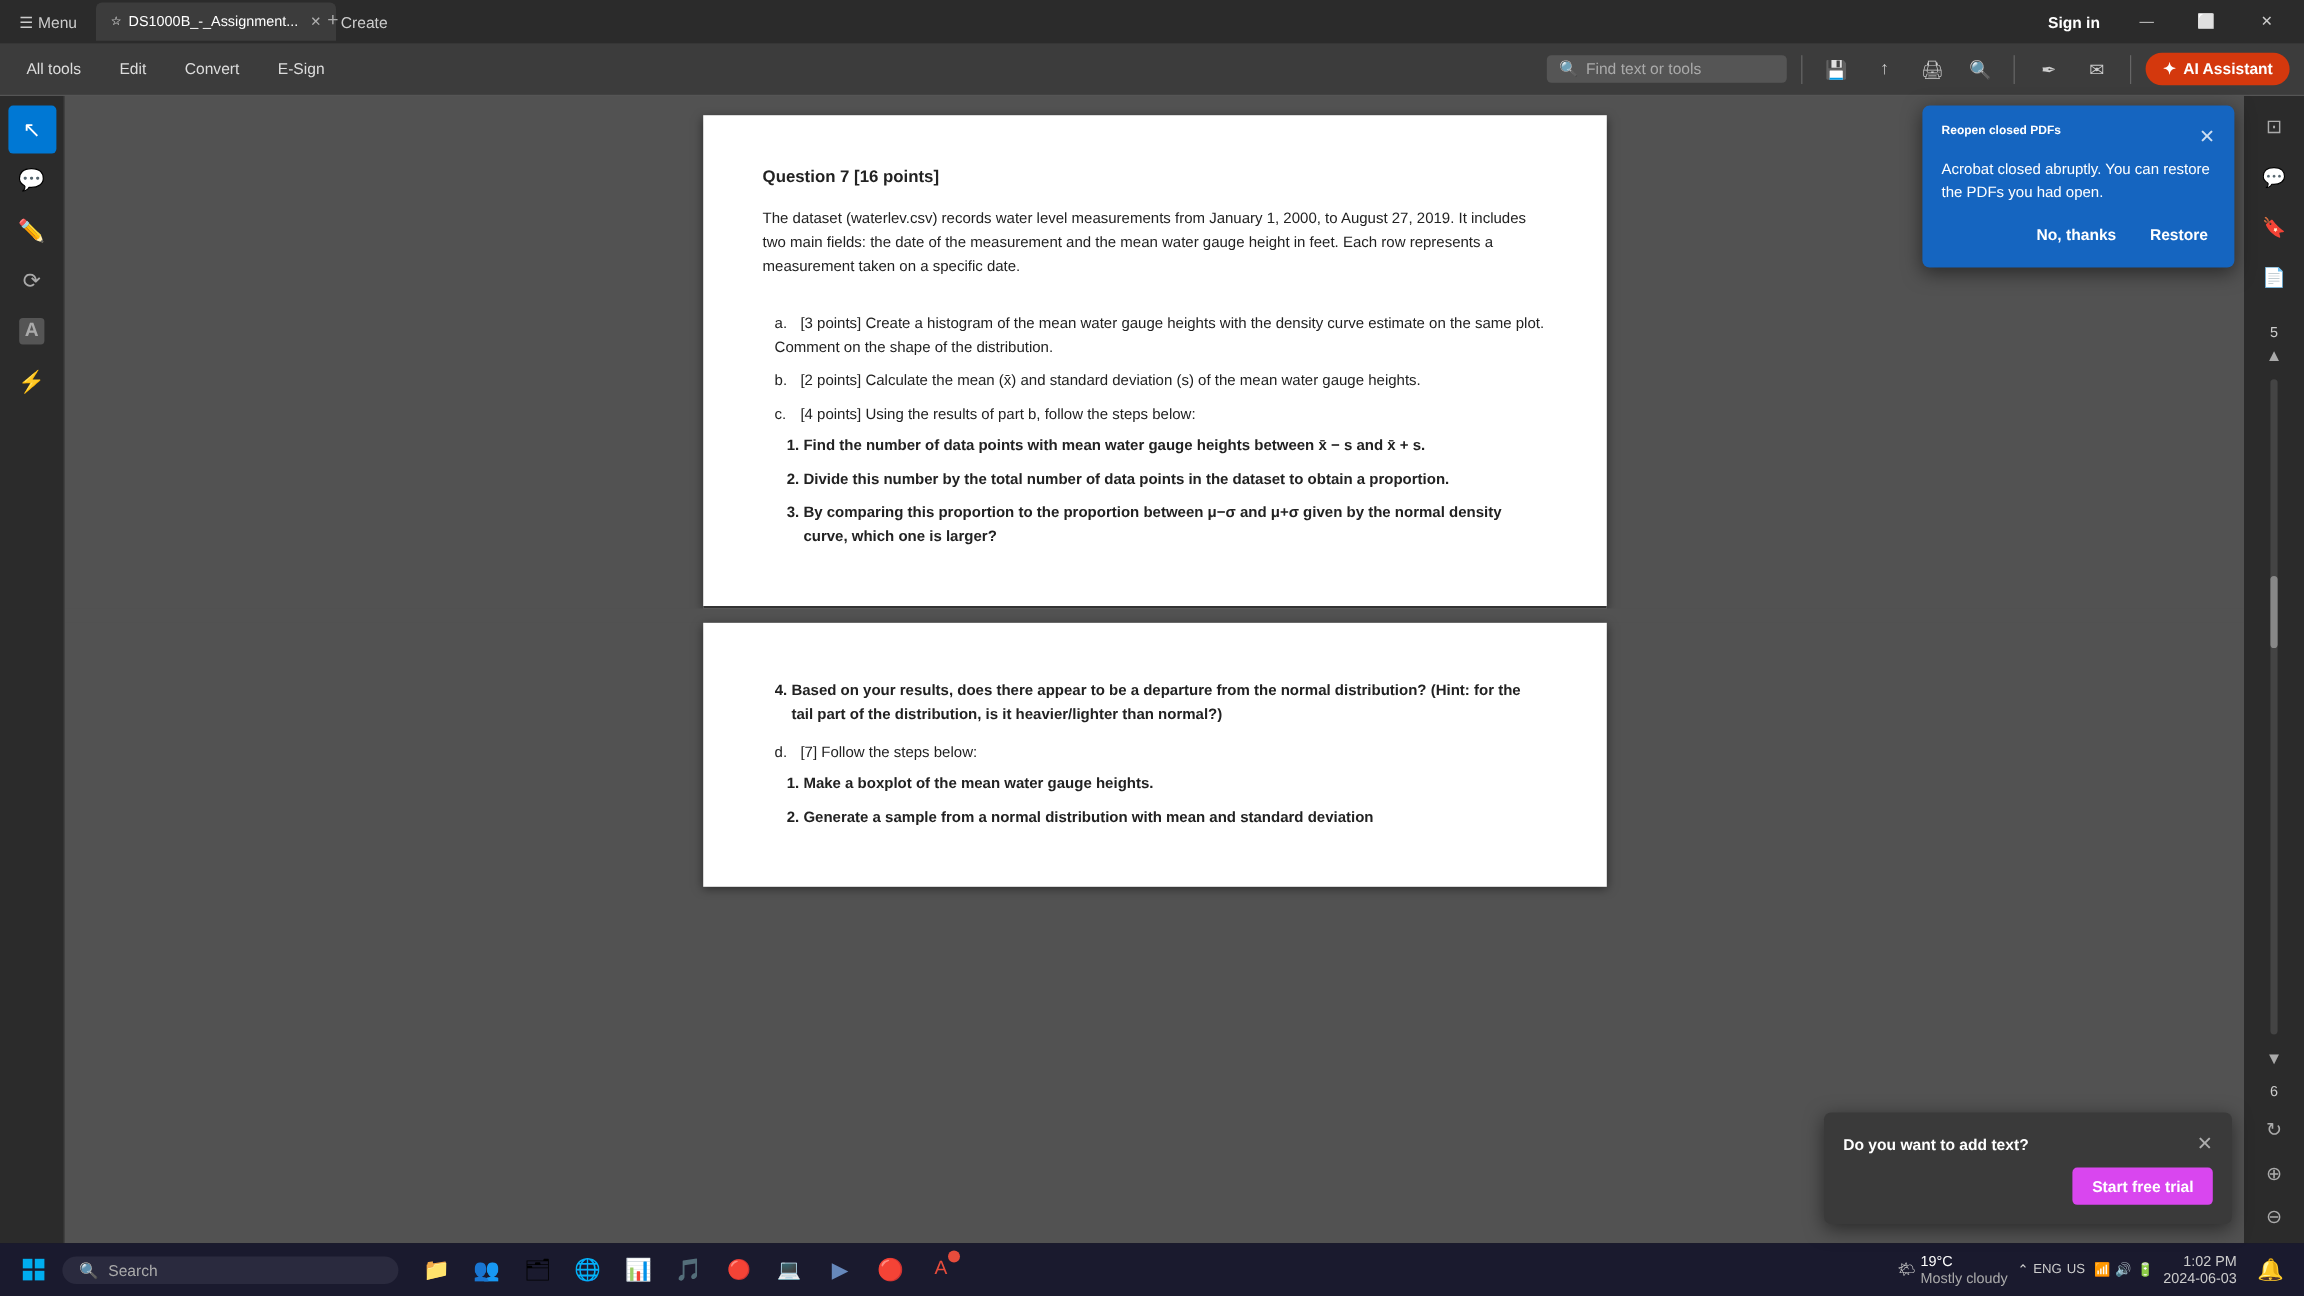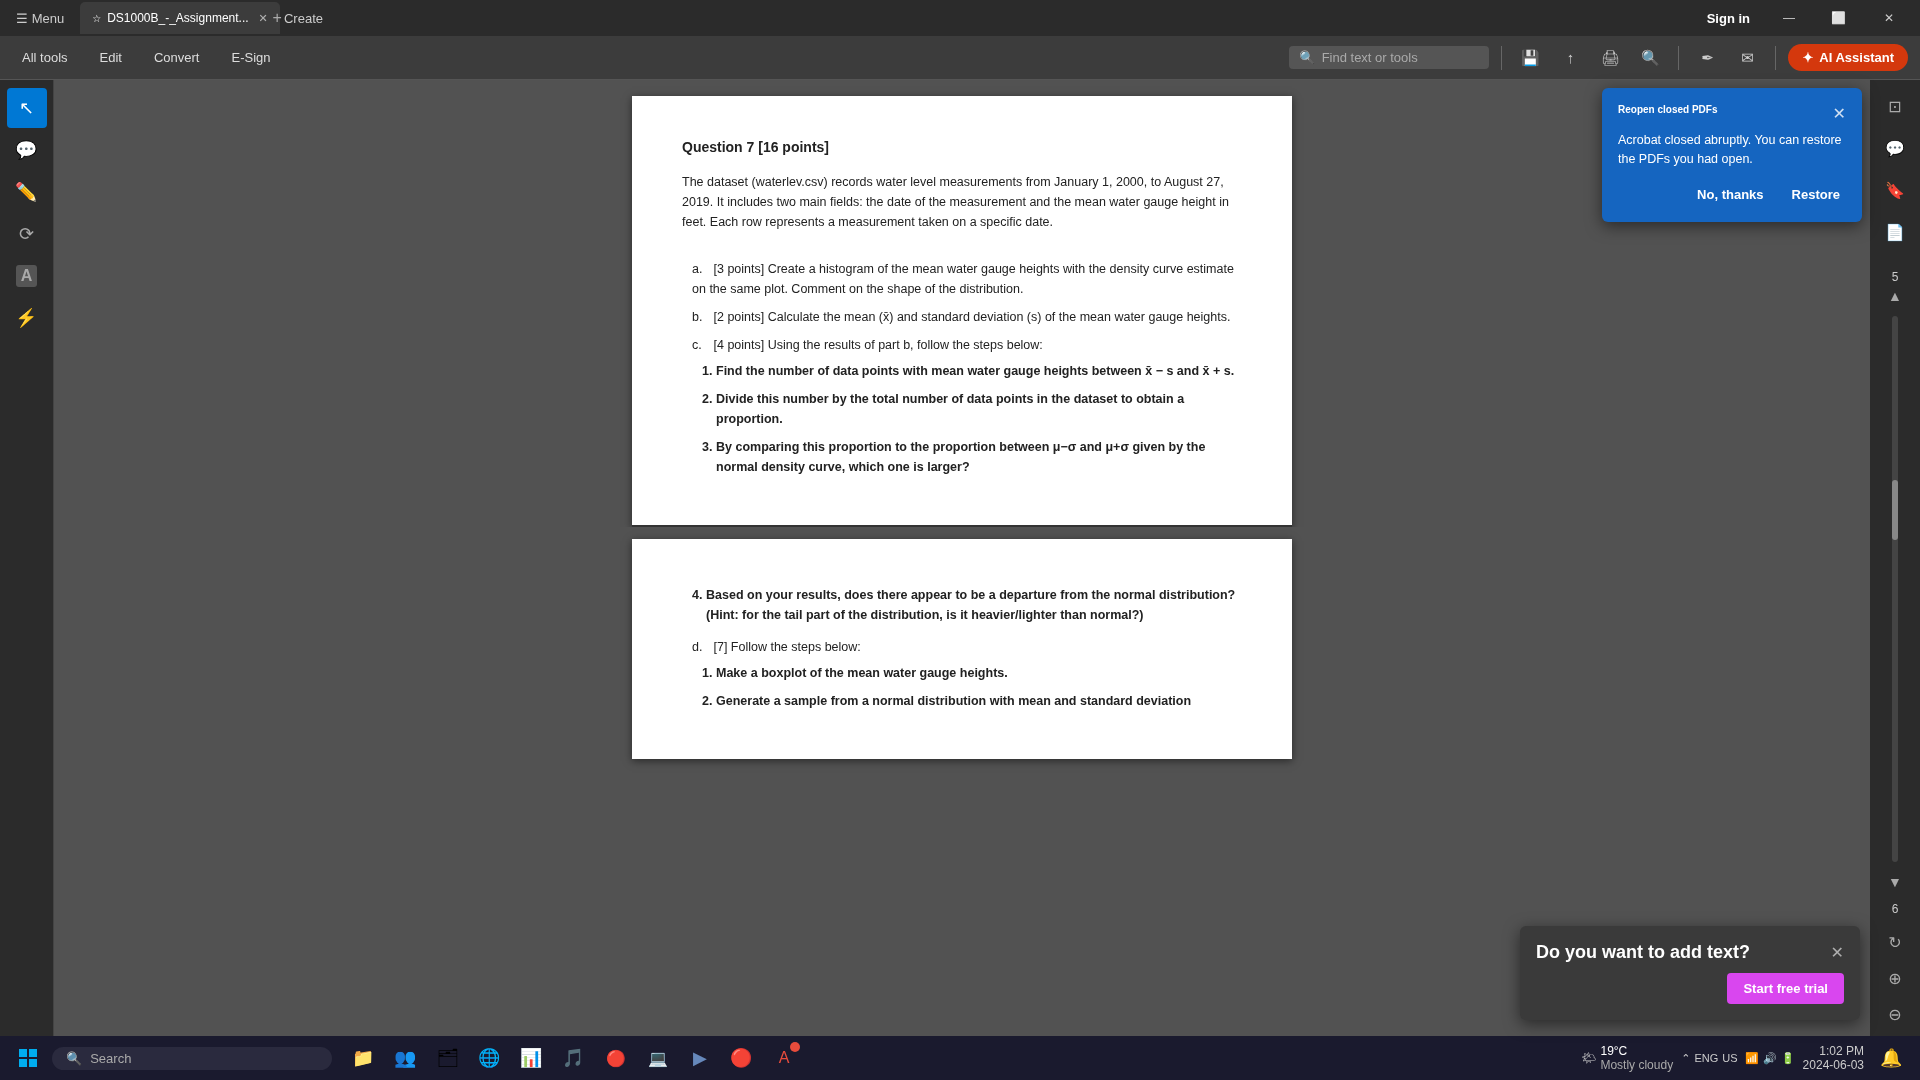--- a/index.html
+++ b/index.html
@@ -38,21 +38,21 @@
     }
     .sidebar-btn { width: 40px; height: 40px; display: flex; align-items: center; justify-content: center; color: #aaa; font-size: 18px; border-radius: 4px; cursor: pointer; }
     .sidebar-btn.active { background: #0078d4; color: #fff; }
 
     
     #main { position: absolute; left: 54px; top: 80px; right: 50px; bottom: 44px; display: flex; }
 
     
     #pdf-viewer { flex: 1; background: #525252; overflow: hidden; position: relative; display: flex; flex-direction: column; align-items: center; padding: 16px 0; gap: 0; }
 
-    .pdf-page { background: #fff; width: 660px; box-shadow: 0 2px 8px rgba(0,0,0,0.5); padding: 40px 50px; font-size: 13px; line-height: 1.6; color: #222; }
+    .pdf-page { background: #fff; width: 753px; box-shadow: 0 2px 8px rgba(0,0,0,0.5); padding: 40px 50px; font-size: 13px; line-height: 1.6; color: #222; }
     .pdf-page-top { margin-bottom: 0; border-bottom: 2px solid #333; }
     .pdf-page-bottom { margin-top: 0; }
 
     .question-title { font-size: 14px; font-weight: 700; margin-bottom: 14px; }
     .question-intro { font-size: 12.5px; margin-bottom: 27px; }
     .sub-item { margin-bottom: 8px; padding-left: 10px; font-size: 12.5px; }
     .sub-item-label { display: inline-block; min-width: 18px; font-weight: 400; }
     .numbered-list { margin-top: 6px; padding-left: 24px; }
     .numbered-list li { margin-bottom: 8px; font-size: 12.5px; font-weight: bold; }
 
@@ -76,21 +76,21 @@
     .popup-body { font-size: 12.5px; margin-bottom: 14px; line-height: 1.5; }
     .popup-actions { display: flex; justify-content: flex-end; gap: 16px; }
     .popup-btn { font-size: 13px; font-weight: 600; cursor: pointer; padding: 4px 6px; border-radius: 3px; }
 
     
     #add-text-popup {
       position: absolute; bottom: 60px; right: 60px; width: 340px; background: #3a3a3a; color: #fff;
       border-radius: 6px; padding: 16px; z-index: 100; box-shadow: 0 4px 16px rgba(0,0,0,0.5);
     }
     .add-text-header { display: flex; justify-content: space-between; align-items: center; margin-bottom: 10px; }
-    .add-text-title { font-size: 18px; font-weight: 700; }
+    .add-text-title { font-size: 13px; font-weight: 700; }
     .add-text-body { font-size: 12.5px; margin-bottom: 14px; line-height: 1.5; color: #ccc; }
     .add-text-footer { display: flex; justify-content: flex-end; }
     .start-trial-btn { background: #d946ef; color: #fff; font-size: 13px; font-weight: 700; padding: 8px 16px; border-radius: 4px; cursor: pointer; }
 
     
     #taskbar {
       position: absolute; bottom: 0; left: 0; right: 0; height: 44px; background: #1a1a2e;
       display: flex; align-items: center; padding: 0 8px; gap: 4px;
     }
     .taskbar-start { width: 40px; height: 40px; display: flex; align-items: center; justify-content: center; cursor: pointer; }

